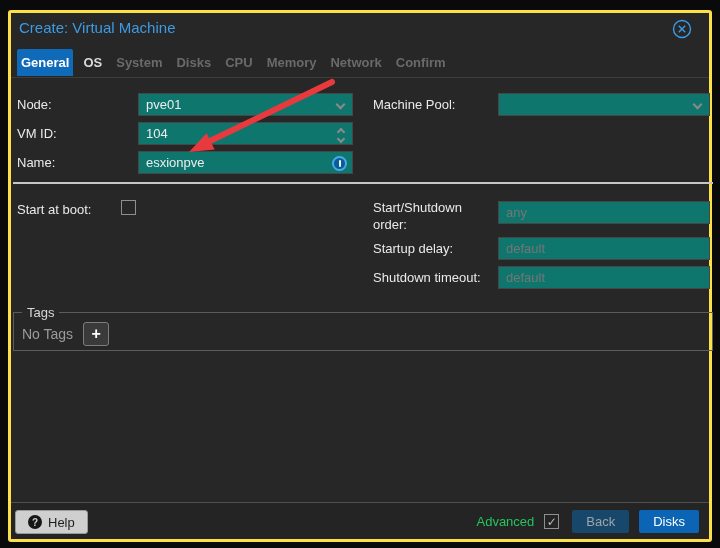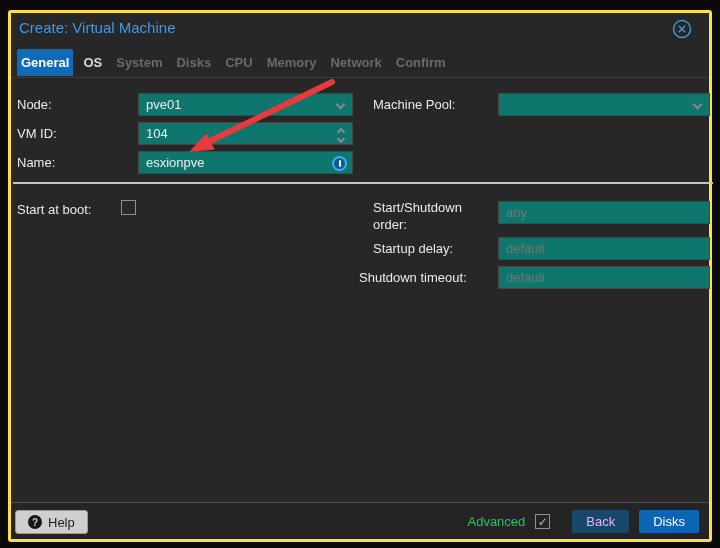--- a/index.html
+++ b/index.html
@@ -63,21 +63,21 @@
               cursor:pointer; }
   .help-q { width:14px; height:14px; border-radius:50%; background:#161616; color:#cfcfcf;
             font-size:10px; font-weight:700; display:flex; align-items:center; justify-content:center; }
   .help-txt { font-size:13px; color:#1c1c1c; }
   .foot-right { position:absolute; right:10px; top:7px; display:flex; align-items:center; gap:10px; }
   .adv-label { font-size:13px; color:#22c55e; }
   .adv-box { position:static; width:15px; height:15px; border:1px solid #8f8f8f;
              display:flex; align-items:center; justify-content:center; font-size:12px; color:#bdbdbd; }
   .btn { height:23px; border:none; border-radius:2px; font-size:13px; font-family:inherit;
          padding:0 14px; cursor:pointer; }
-  .btn-back { background:#17486b; color:#f0abfc; margin-left:12px; }
+  .btn-back { background:#17486b; color:#a3a3a3; margin-left:3px; }
   .btn-next { background:#0c64b4; color:#ffffff; font-weight:400; }
 
   .arrow-overlay { position:absolute; left:0; top:0; width:720px; height:548px; pointer-events:none; }
 </style>
 </head>
 <body>
 
 <div id="stage">
   <div id="dialog">
 
@@ -140,25 +140,32 @@
     <div class="flabel" style="left:362px; top:186px; width:118px; line-height:17px;">Start/Shutdown order:</div>
     <div class="field" style="left:487px; top:188px; width:212px;">
       <input readonly="" placeholder="any" style="">
     </div>
 
     <div class="flabel" style="left:362px; top:228px;">Startup delay:</div>
     <div class="field" style="left:487px; top:224px; width:212px;">
       <input readonly="" placeholder="default" style="">
     </div>
 
-    <div class="flabel" style="left:348px; top:257px;">Shutdown timeout:</div>
+    <div class="flabel" style="left:362px; top:257px;">Shutdown timeout:</div>
     <div class="field" style="left:487px; top:253px; width:212px;">
       <input readonly="" placeholder="default" style="">
     </div>
 
+    <fieldset class="tags">
+      <legend>Tags</legend>
+      <div class="tags-row">
+        <span class="no-tags">No Tags</span>
+        <span class="tag-add">+</span>
+      </div>
+    </fieldset>
 
     <div class="footer">
       <div class="help-btn">
         <span class="help-q">?</span>
         <span class="help-txt">Help</span>
       </div>
       <div class="foot-right">
         <span class="adv-label">Advanced</span>
         <span class="adv-box">✓</span>
         <button class="btn btn-back">Back</button>

